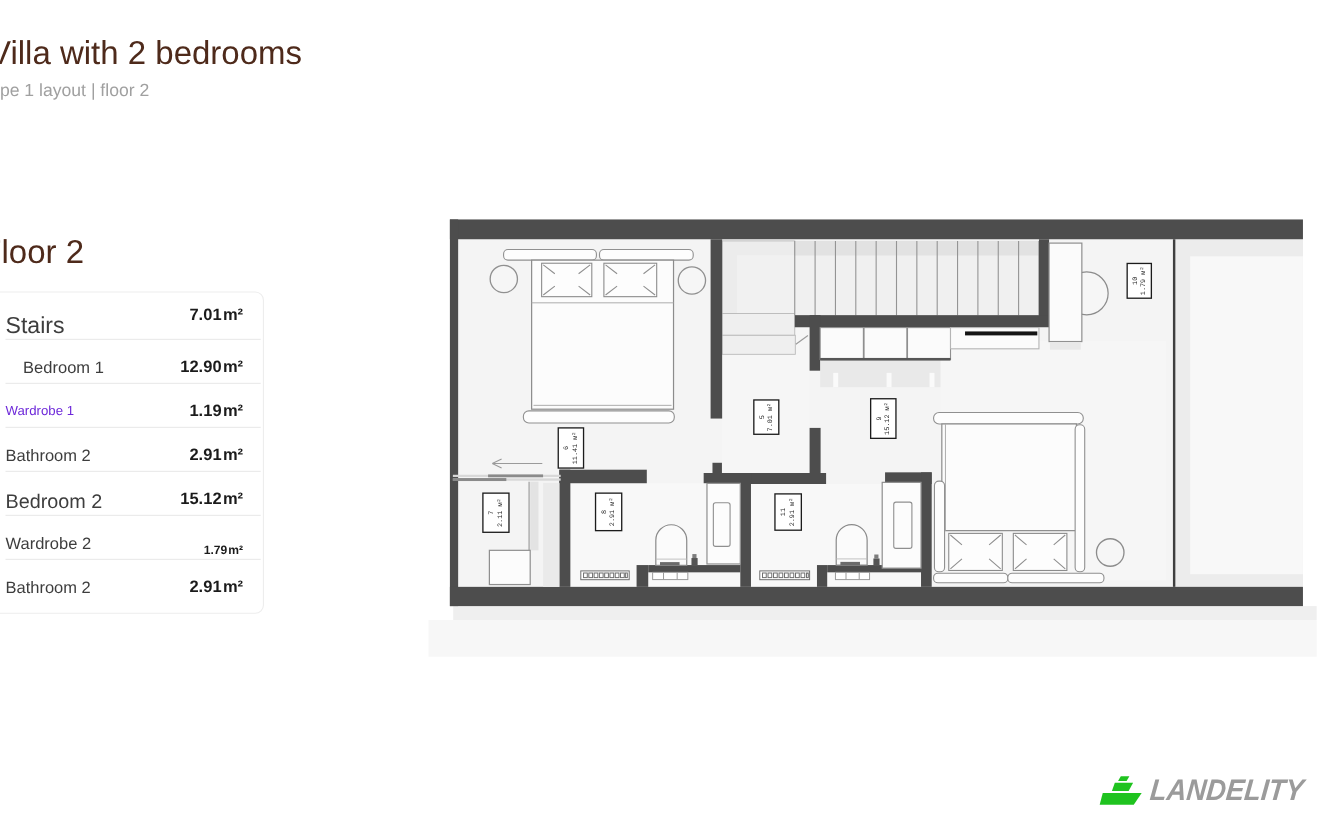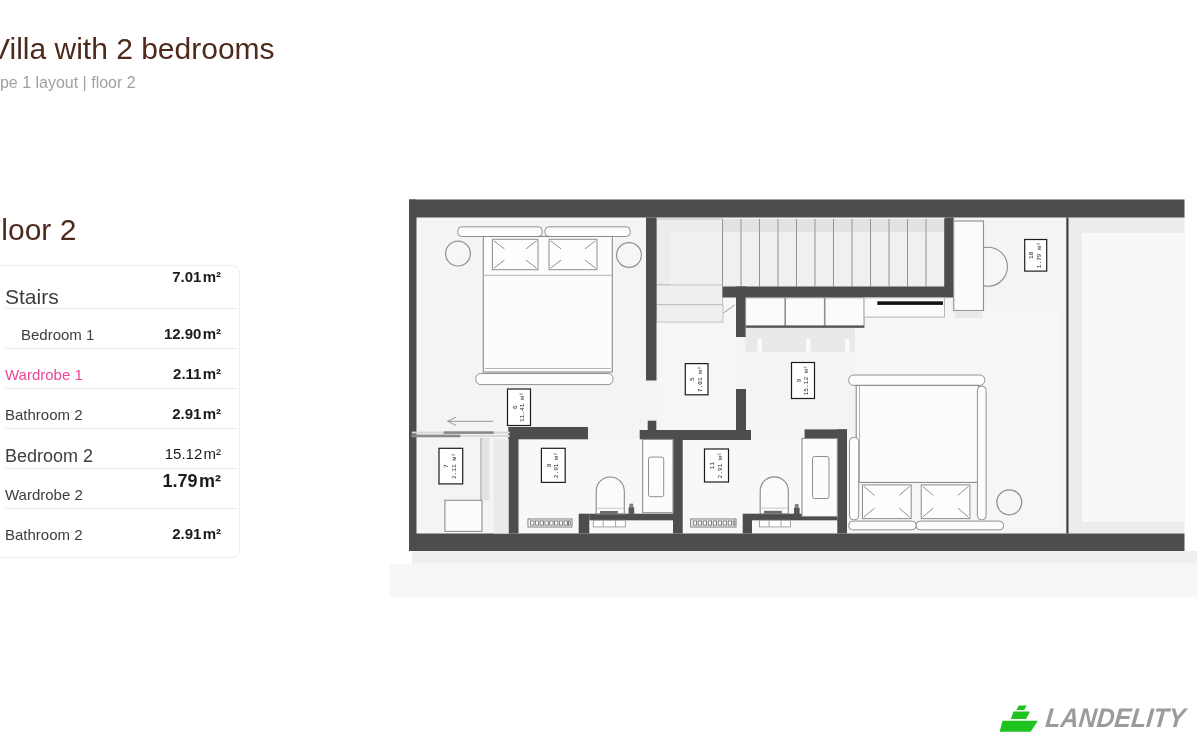--- a/index.html
+++ b/index.html
@@ -13,46 +13,46 @@
 <div class="abs" style="left:-10px;top:32px;font-size:30px;line-height:1.15;color:#4e2a1b;">Villa with 2 bedrooms</div>
 
 <div class="abs" style="left:-17px;top:74px;font-size:16px;line-height:1.15;color:#a0a0a0;">Type 1 layout | floor 2</div>
 
 <div class="abs" style="left:-17px;top:213px;font-size:30px;line-height:1.15;color:#4e2a1b;">Floor 2</div>
 
 <div class="abs" style="left:-30px;top:265px;width:270px;height:293px;background:#ffffff;border:1px solid #ededed;border-radius:8px;box-sizing:border-box;">
 
   <div class="abs" style="left:34px;right:2px;top:0px;height:41.5px;border-bottom:1px solid #e9e9e9;">
     <span class="abs" style="left:0px;top:19px;font-size:21px;color:#3d3d3d;">Stairs</span>
-    <span class="abs" style="right:16px;top:2px;font-size:15px;font-weight:bold;color:#1b1b1b;">7.01 m²</span>
+    <span class="abs" style="right:16px;top:12px;font-size:15px;font-weight:bold;color:#1b1b1b;">7.01 m²</span>
   </div>
 
   <div class="abs" style="left:34px;right:2px;top:41.5px;height:40px;border-bottom:1px solid #e9e9e9;">
     <span class="abs" style="left:0px;top:18px;font-size:15px;color:#3d3d3d;margin-left:16px;">Bedroom 1</span>
     <span class="abs" style="right:16px;top:17px;font-size:15px;font-weight:bold;color:#1b1b1b;">12.90 m²</span>
   </div>
 
   <div class="abs" style="left:34px;right:2px;top:81.5px;height:40px;border-bottom:1px solid #e9e9e9;">
-    <span class="abs" style="left:0px;top:18px;font-size:15px;color:#ec4899;">Wardrobe 1</span>
-    <span class="abs" style="right:16px;top:17px;font-size:15px;font-weight:bold;color:#1b1b1b;">2.11 m²</span>
+    <span class="abs" style="left:0px;top:18px;font-size:12px;color:#6d28d9;">Wardrobe 1</span>
+    <span class="abs" style="right:16px;top:17px;font-size:15px;font-weight:bold;color:#1b1b1b;">1.19 m²</span>
   </div>
 
   <div class="abs" style="left:34px;right:2px;top:121.5px;height:40px;border-bottom:1px solid #e9e9e9;">
     <span class="abs" style="left:0px;top:18px;font-size:15px;color:#3d3d3d;">Bathroom 2</span>
     <span class="abs" style="right:16px;top:17px;font-size:15px;font-weight:bold;color:#1b1b1b;">2.91 m²</span>
   </div>
 
   <div class="abs" style="left:34px;right:2px;top:161.5px;height:40px;border-bottom:1px solid #e9e9e9;">
     <span class="abs" style="left:0px;top:18px;font-size:18px;color:#3d3d3d;">Bedroom 2</span>
-    <span class="abs" style="right:16px;top:17px;font-size:15px;font-weight:normal;color:#1b1b1b;">15.12 m²</span>
+    <span class="abs" style="right:16px;top:17px;font-size:15px;font-weight:bold;color:#1b1b1b;">15.12 m²</span>
   </div>
 
   <div class="abs" style="left:34px;right:2px;top:201.5px;height:40px;border-bottom:1px solid #e9e9e9;">
     <span class="abs" style="left:0px;top:18px;font-size:15px;color:#3d3d3d;">Wardrobe 2</span>
-    <span class="abs" style="right:16px;top:3px;font-size:18px;font-weight:bold;color:#1b1b1b;">1.79 m²</span>
+    <span class="abs" style="right:16px;top:27px;font-size:11px;font-weight:bold;color:#1b1b1b;">1.79 m²</span>
   </div>
 
   <div class="abs" style="left:34px;right:2px;top:241.5px;height:40px;">
     <span class="abs" style="left:0px;top:18px;font-size:15px;color:#3d3d3d;">Bathroom 2</span>
     <span class="abs" style="right:16px;top:17px;font-size:15px;font-weight:bold;color:#1b1b1b;">2.91 m²</span>
   </div>
 </div>
 
 <svg class="abs" style="left:0;top:0;" width="1200" height="741" viewBox="0 0 1200 741">
 

